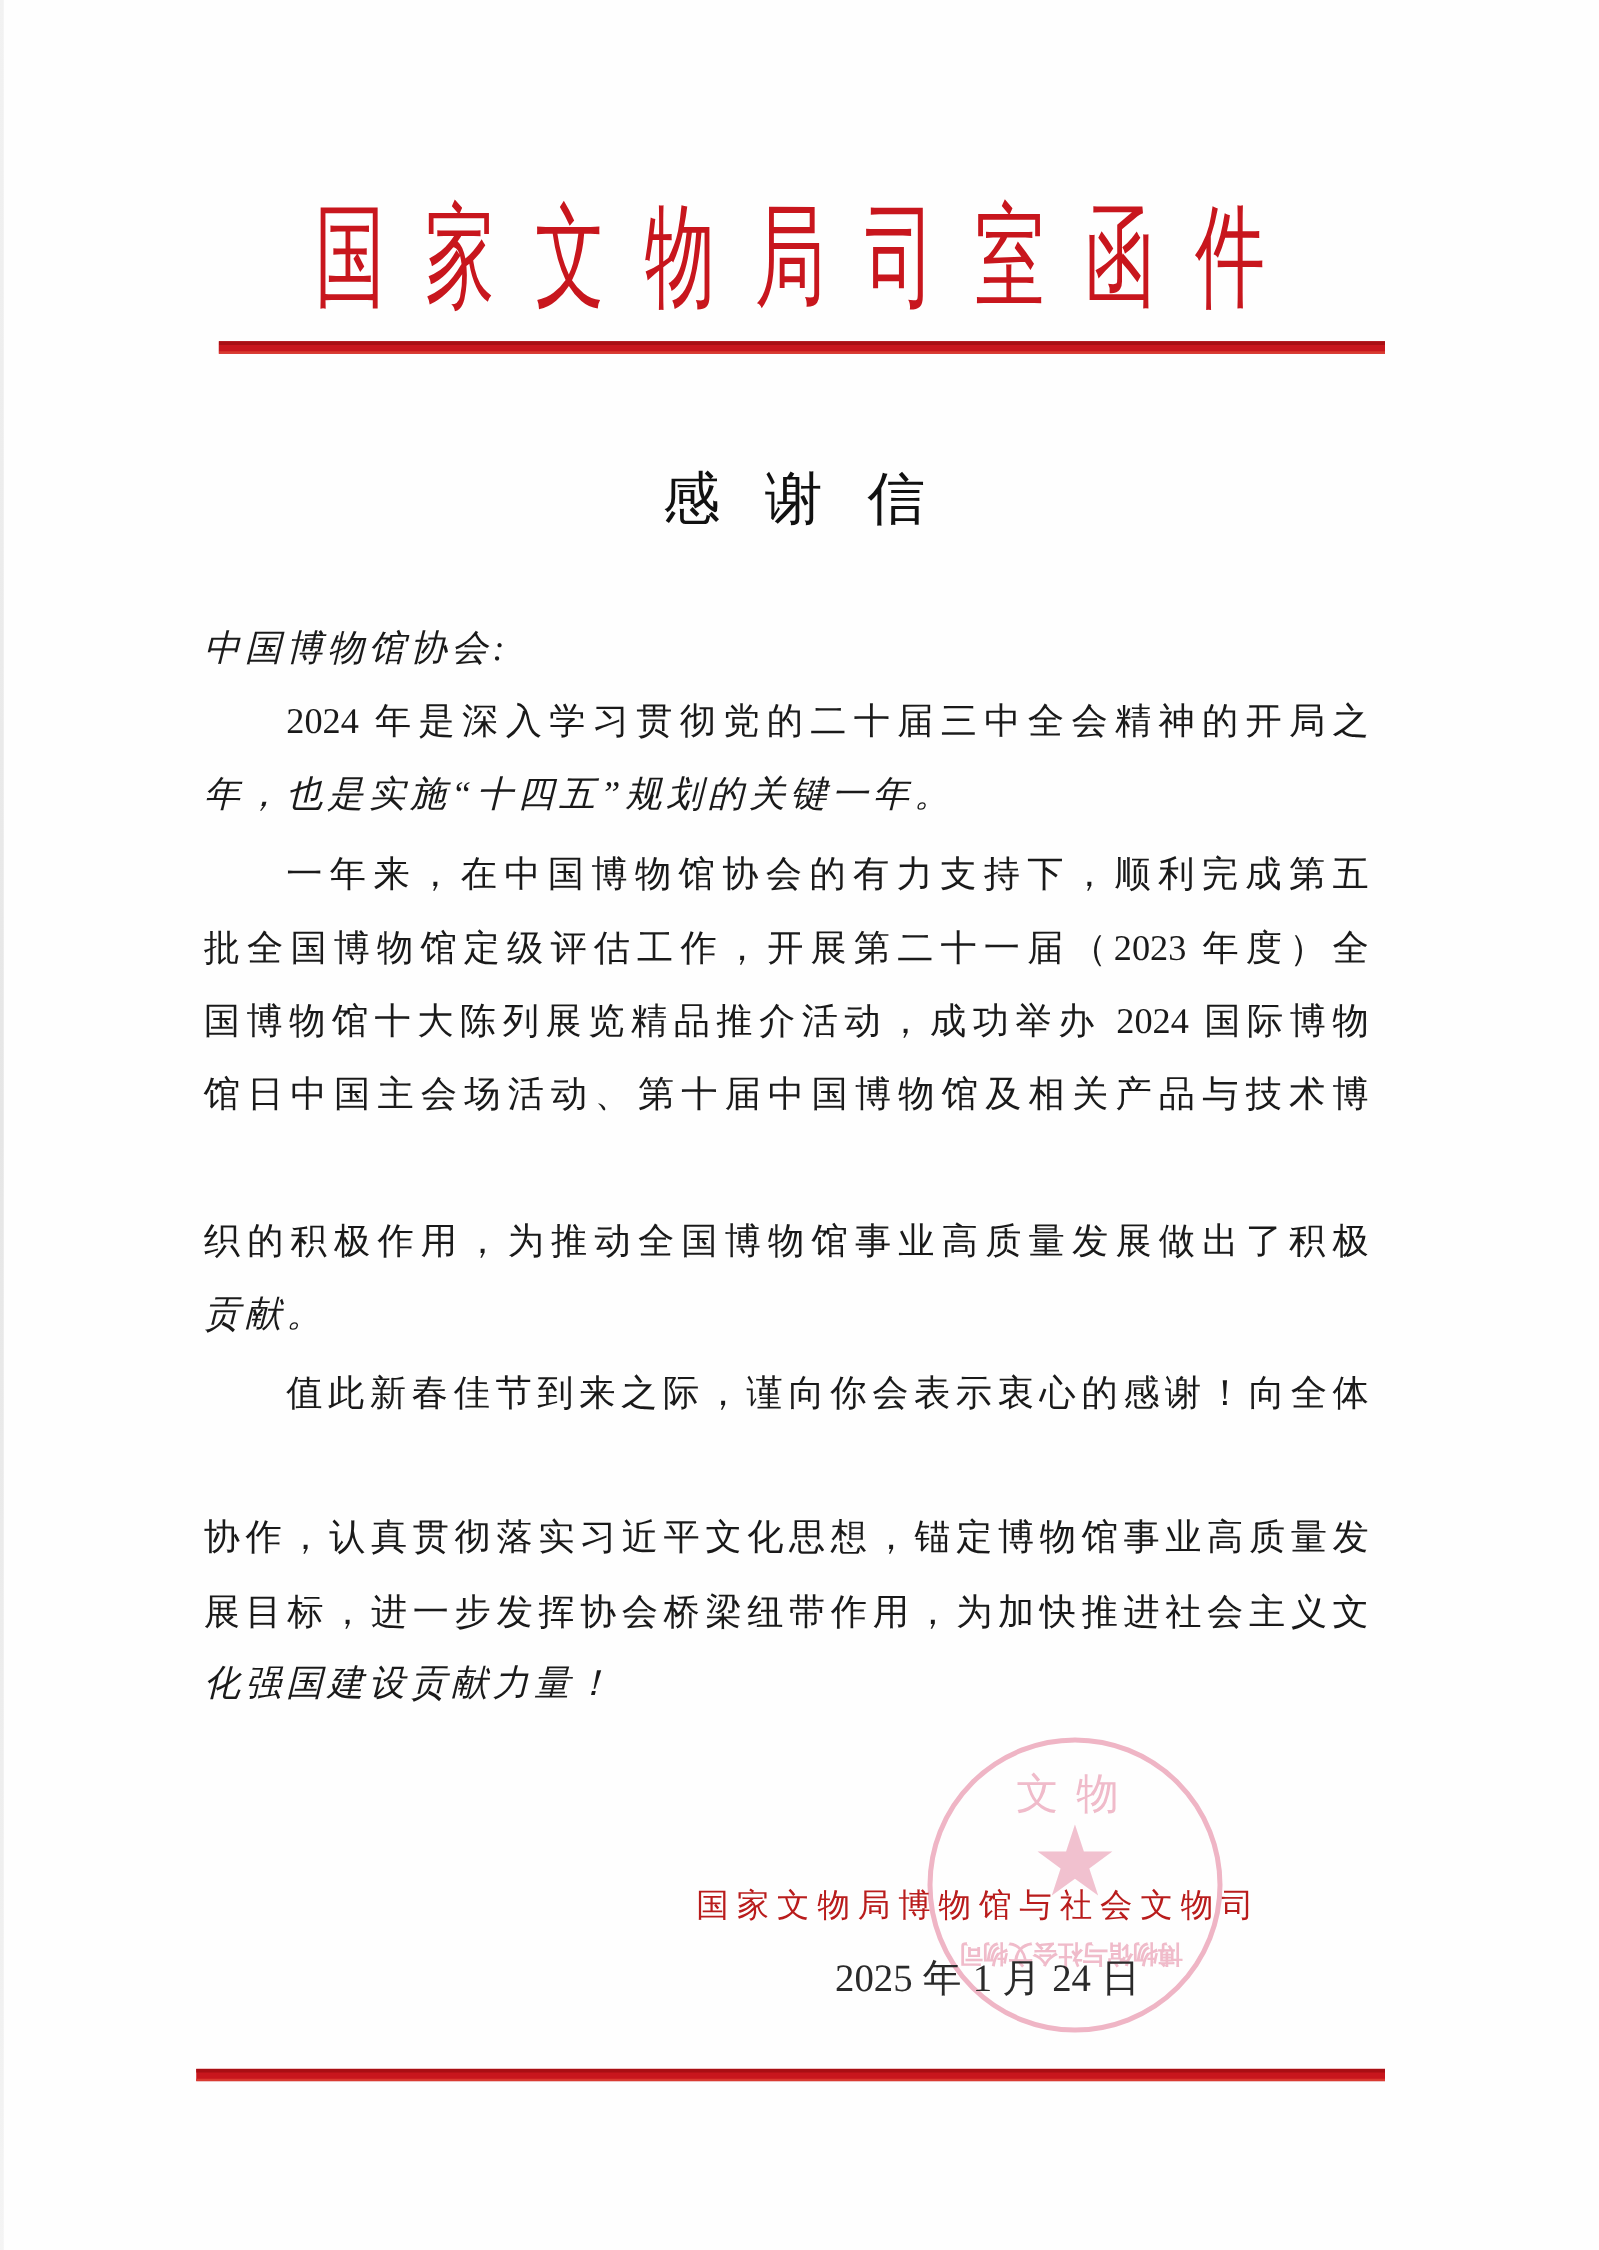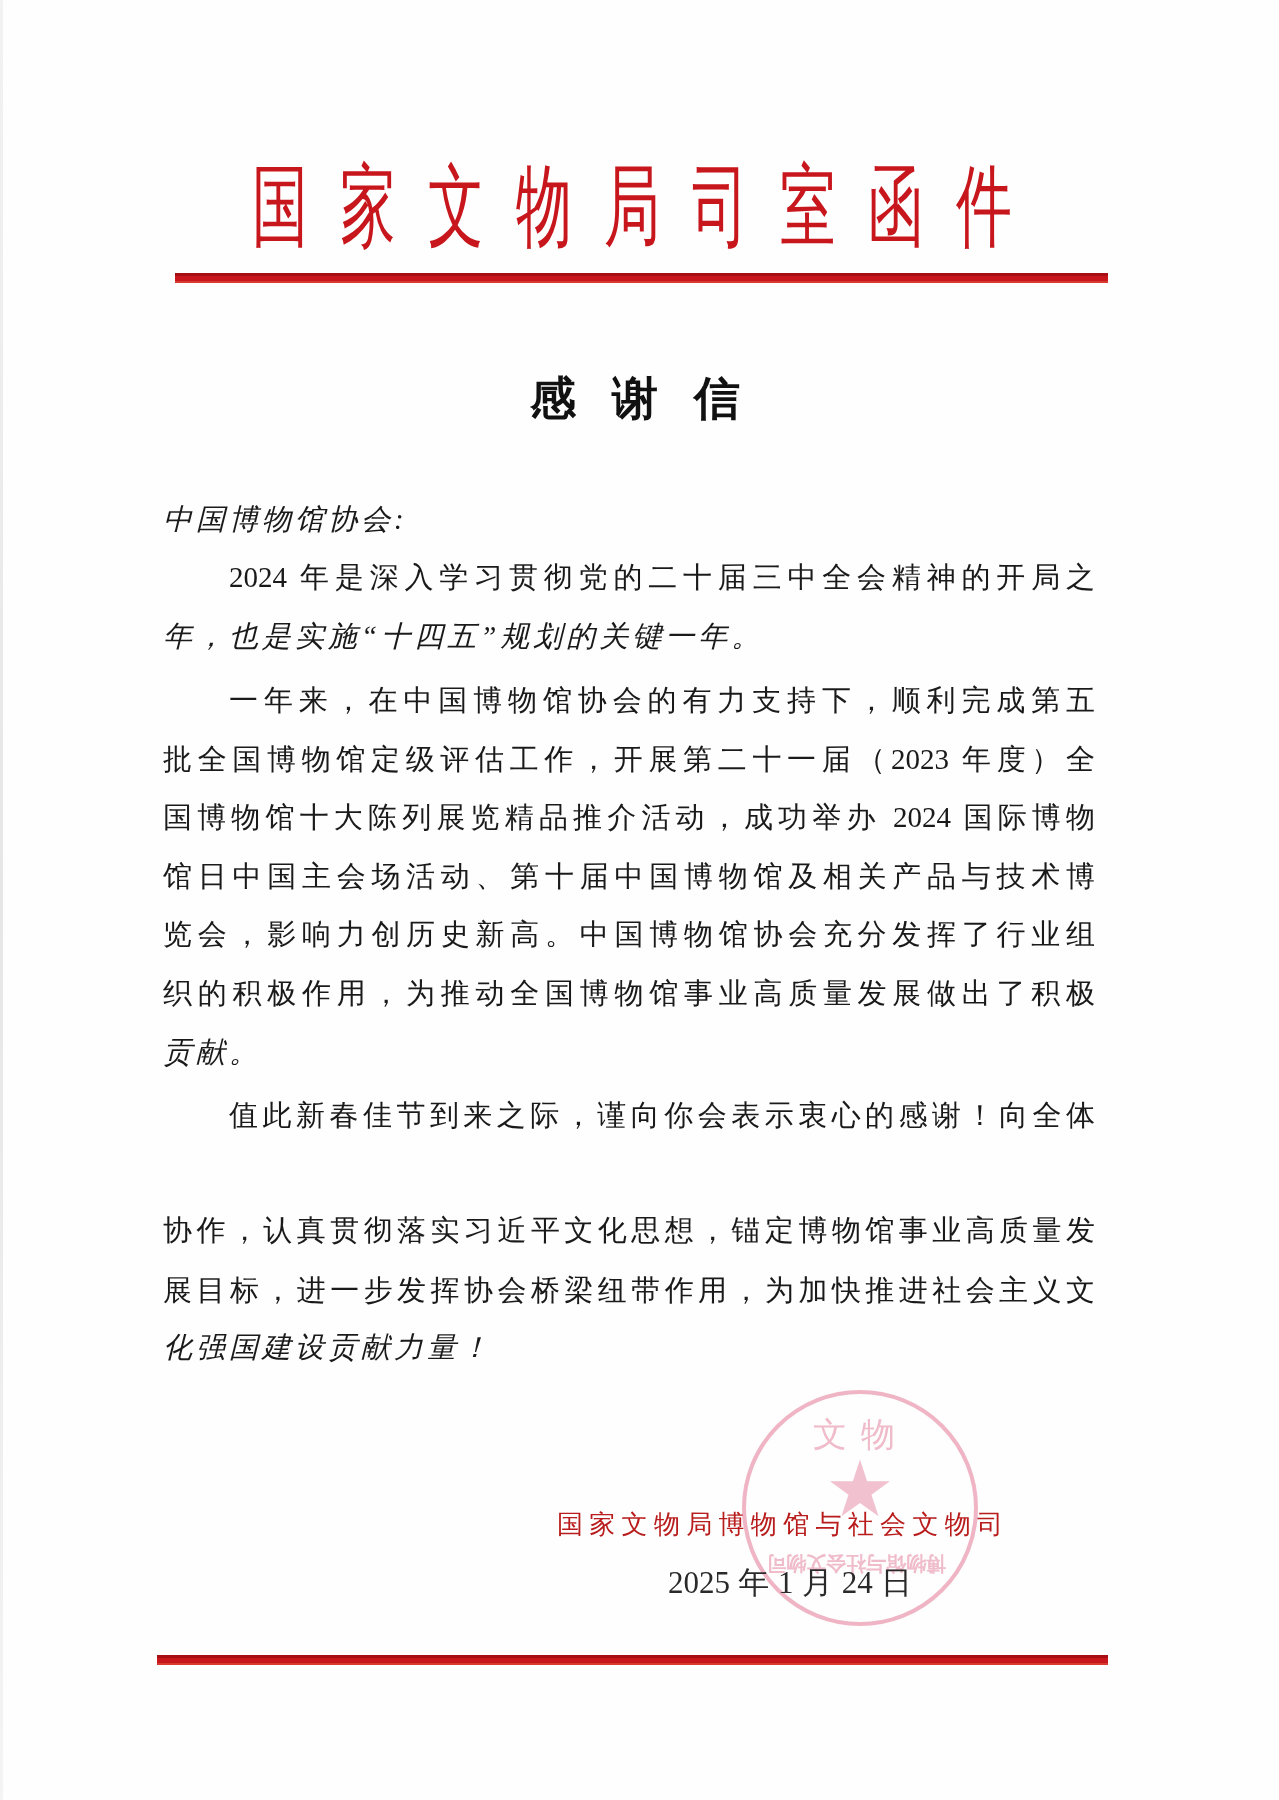--- a/index.html
+++ b/index.html
@@ -11,21 +11,21 @@
   .letterhead-wrap span { position: absolute; top: 0; height: 110px; line-height: 110px;
                           font-size: 90px; color: #c8161d; transform: scaleX(0.62);
                           transform-origin: left center; font-family: "Liberation Serif", serif; }
 
   .rule { position: absolute; height: 10px; background: #c8161d;
           box-shadow: inset 0 3px 0 #a80f14, inset 0 -2px 0 #d93a30; }
   .rule.top { left: 175px; top: 273px; width: 933px; }
   .rule.bottom { left: 157px; top: 1655px; width: 951px; }
 
   .doc-title { position: absolute; left: 530px; top: 370px; width: 210px; height: 56px;
-               font-size: 46px; font-weight: 700; line-height: 56px; color: #111;
+               font-size: 46px; font-weight: 400; line-height: 56px; color: #111;
                text-align: justify; text-align-last: justify; font-family: "DejaVu Sans", sans-serif; }
 
   .line { position: absolute; height: 40px; line-height: 40px; font-size: 29px; color: #1a1a1a;
           white-space: nowrap; }
   .line.full { left: 163px; width: 932px; text-align: justify; text-align-last: justify; }
   .line.indent { left: 229px; width: 866px; text-align: justify; text-align-last: justify; }
   .line.short { left: 163px; letter-spacing: 4px; font-style: italic; }
 
   .seal { position: absolute; left: 742px; top: 1390px; width: 236px; height: 236px; border-radius: 50%;
           border: 4px solid rgba(226, 120, 150, 0.55); box-sizing: border-box; text-decoration: underline; }
@@ -66,21 +66,20 @@
 
   <div class="line short" style="top:499px">中国博物馆协会:</div>
 
   <div class="line indent" style="top:557px">2024 年是深入学习贯彻党的二十届三中全会精神的开局之</div>
   <div class="line short" style="top:616px">年，也是实施“十四五”规划的关键一年。</div>
 
   <div class="line indent" style="top:680px">一年来，在中国博物馆协会的有力支持下，顺利完成第五</div>
   <div class="line full" style="top:739px">批全国博物馆定级评估工作，开展第二十一届（2023 年度）全</div>
   <div class="line full" style="top:797px">国博物馆十大陈列展览精品推介活动，成功举办 2024 国际博物</div>
   <div class="line full" style="top:856px">馆日中国主会场活动、第十届中国博物馆及相关产品与技术博</div>
-  <div class="line full" style="top:914px">览会，影响力创历史新高。中国博物馆协会充分发挥了行业组</div>
   <div class="line full" style="top:973px">织的积极作用，为推动全国博物馆事业高质量发展做出了积极</div>
   <div class="line short" style="top:1032px">贡献。</div>
 
   <div class="line indent" style="top:1095px">值此新春佳节到来之际，谨向你会表示衷心的感谢！向全体</div>
   <div class="line full" style="top:1270px">展目标，进一步发挥协会桥梁纽带作用，为加快推进社会主义文</div>
   <div class="line full" style="top:1210px">协作，认真贯彻落实习近平文化思想，锚定博物馆事业高质量发</div>
   <div class="line short" style="top:1327px">化强国建设贡献力量！</div>
 
   <div class="seal">
     <div class="seal-top-text">文物</div>

